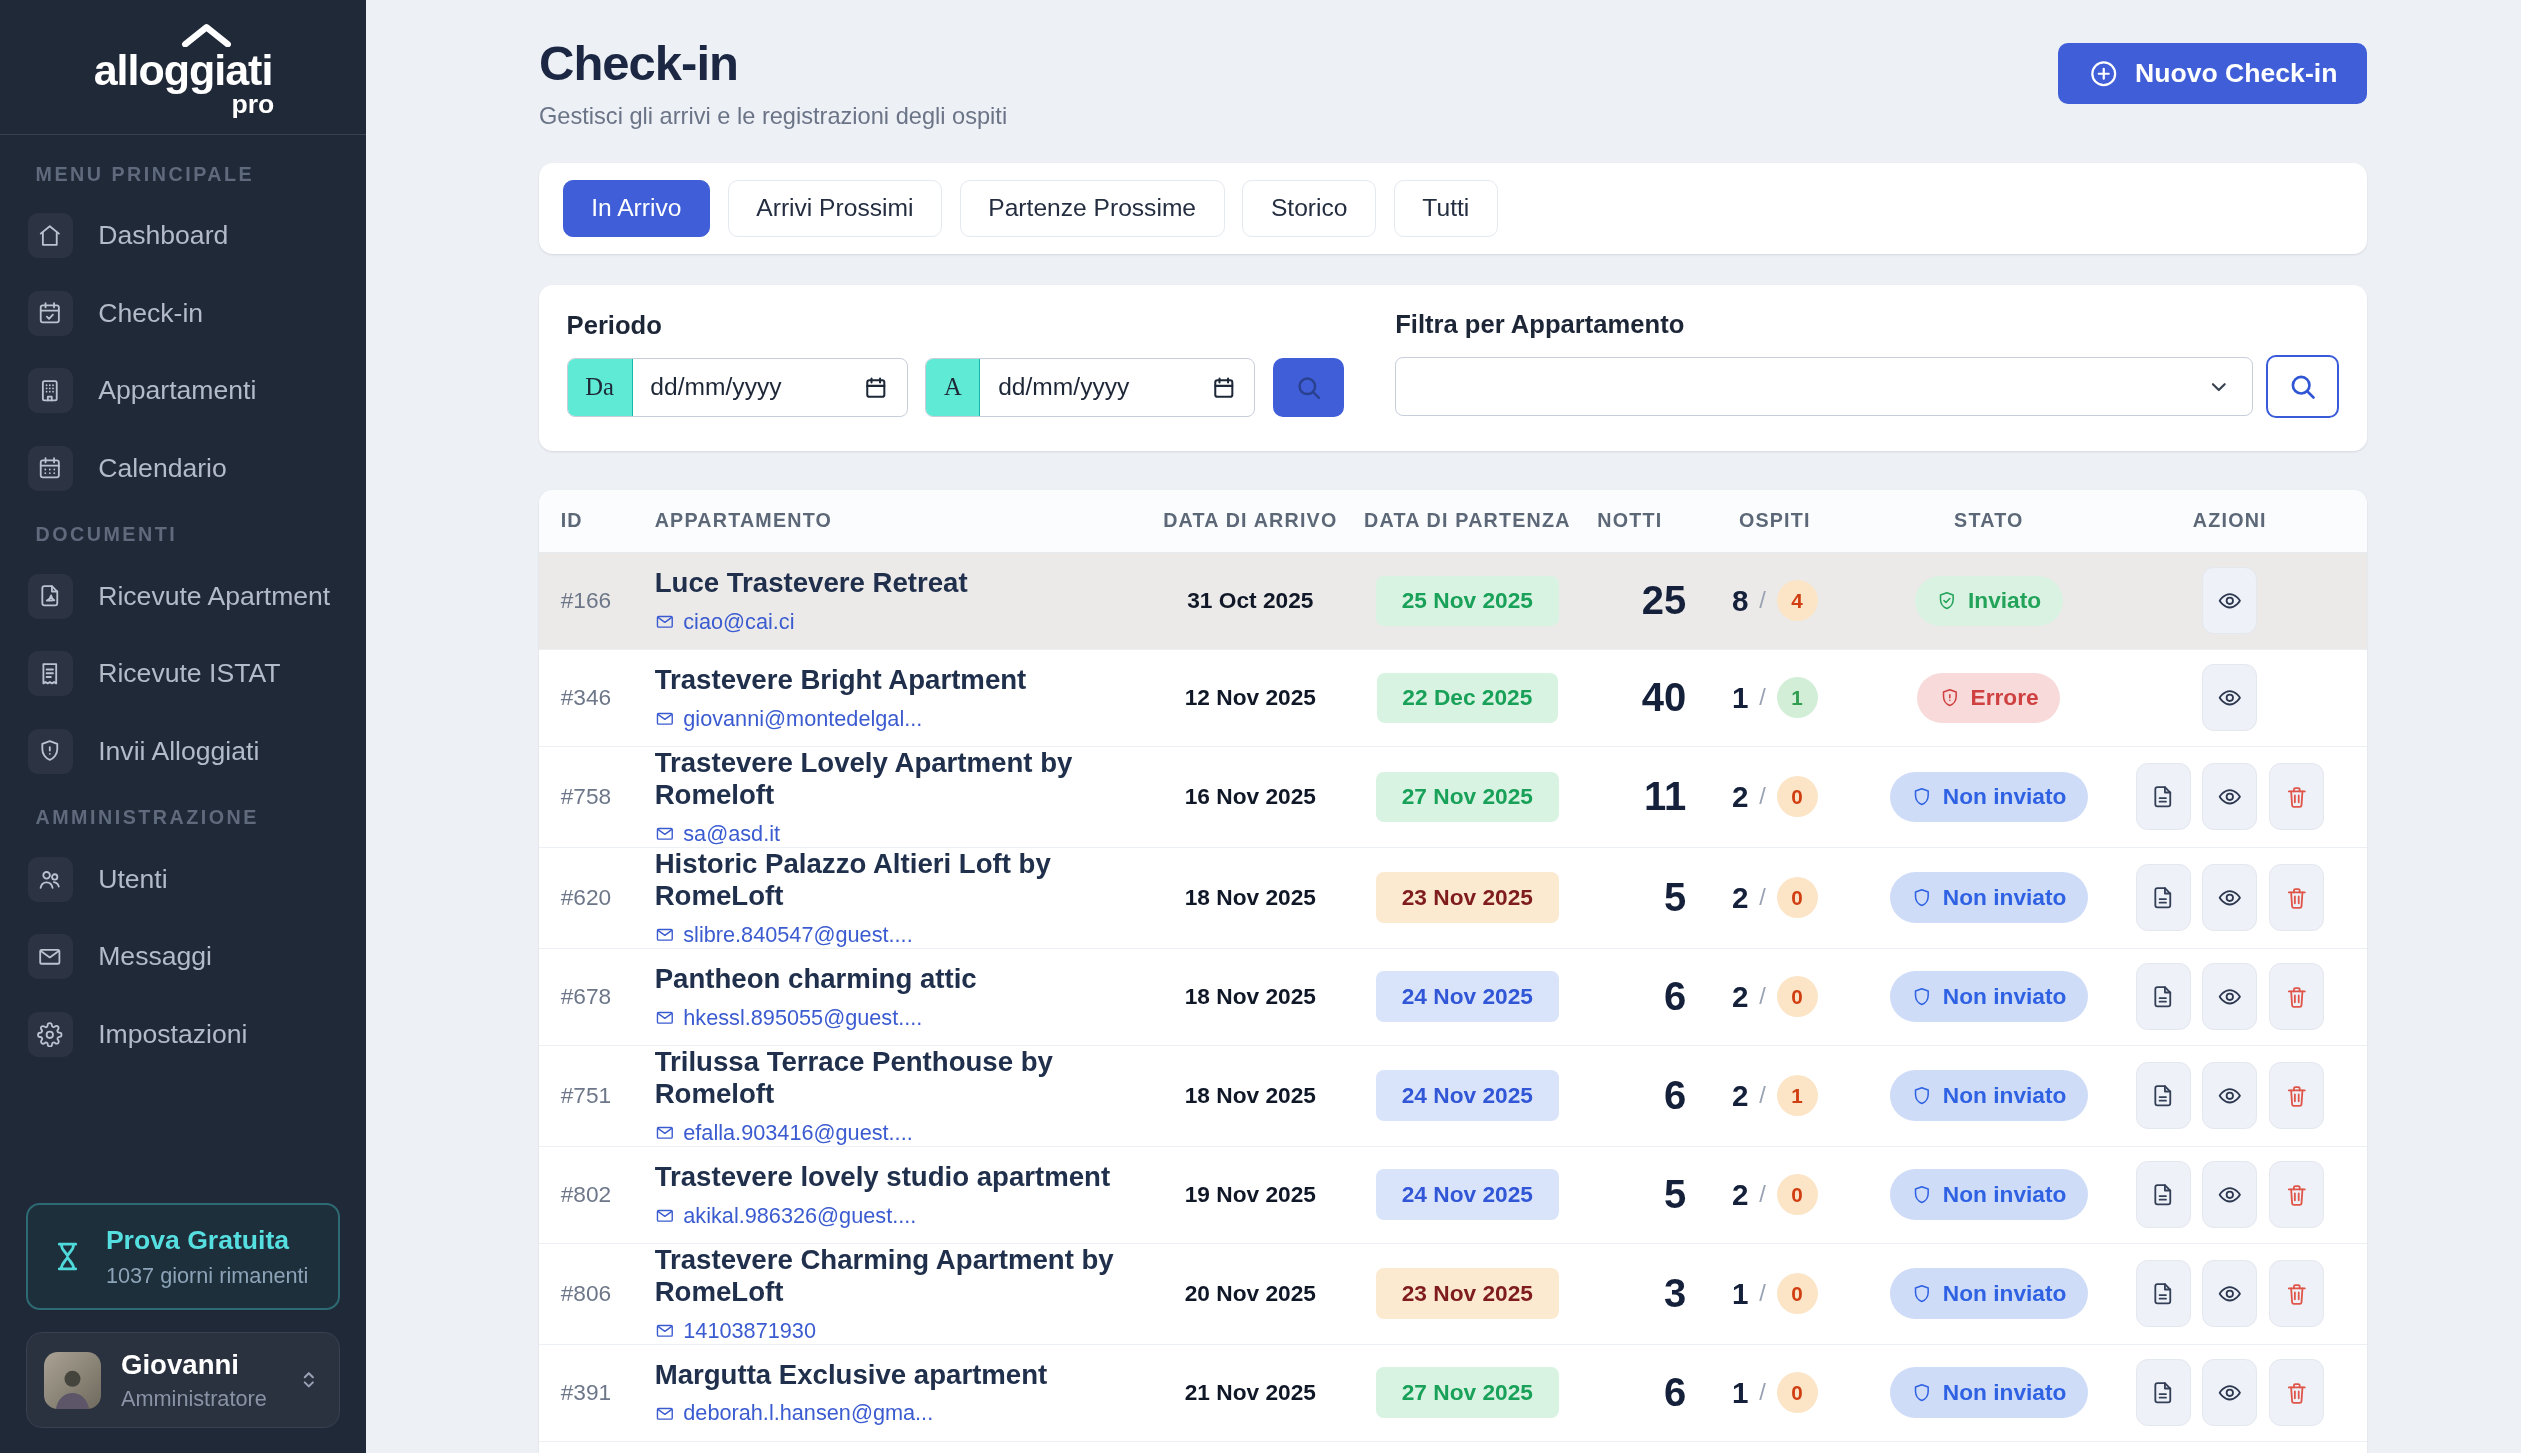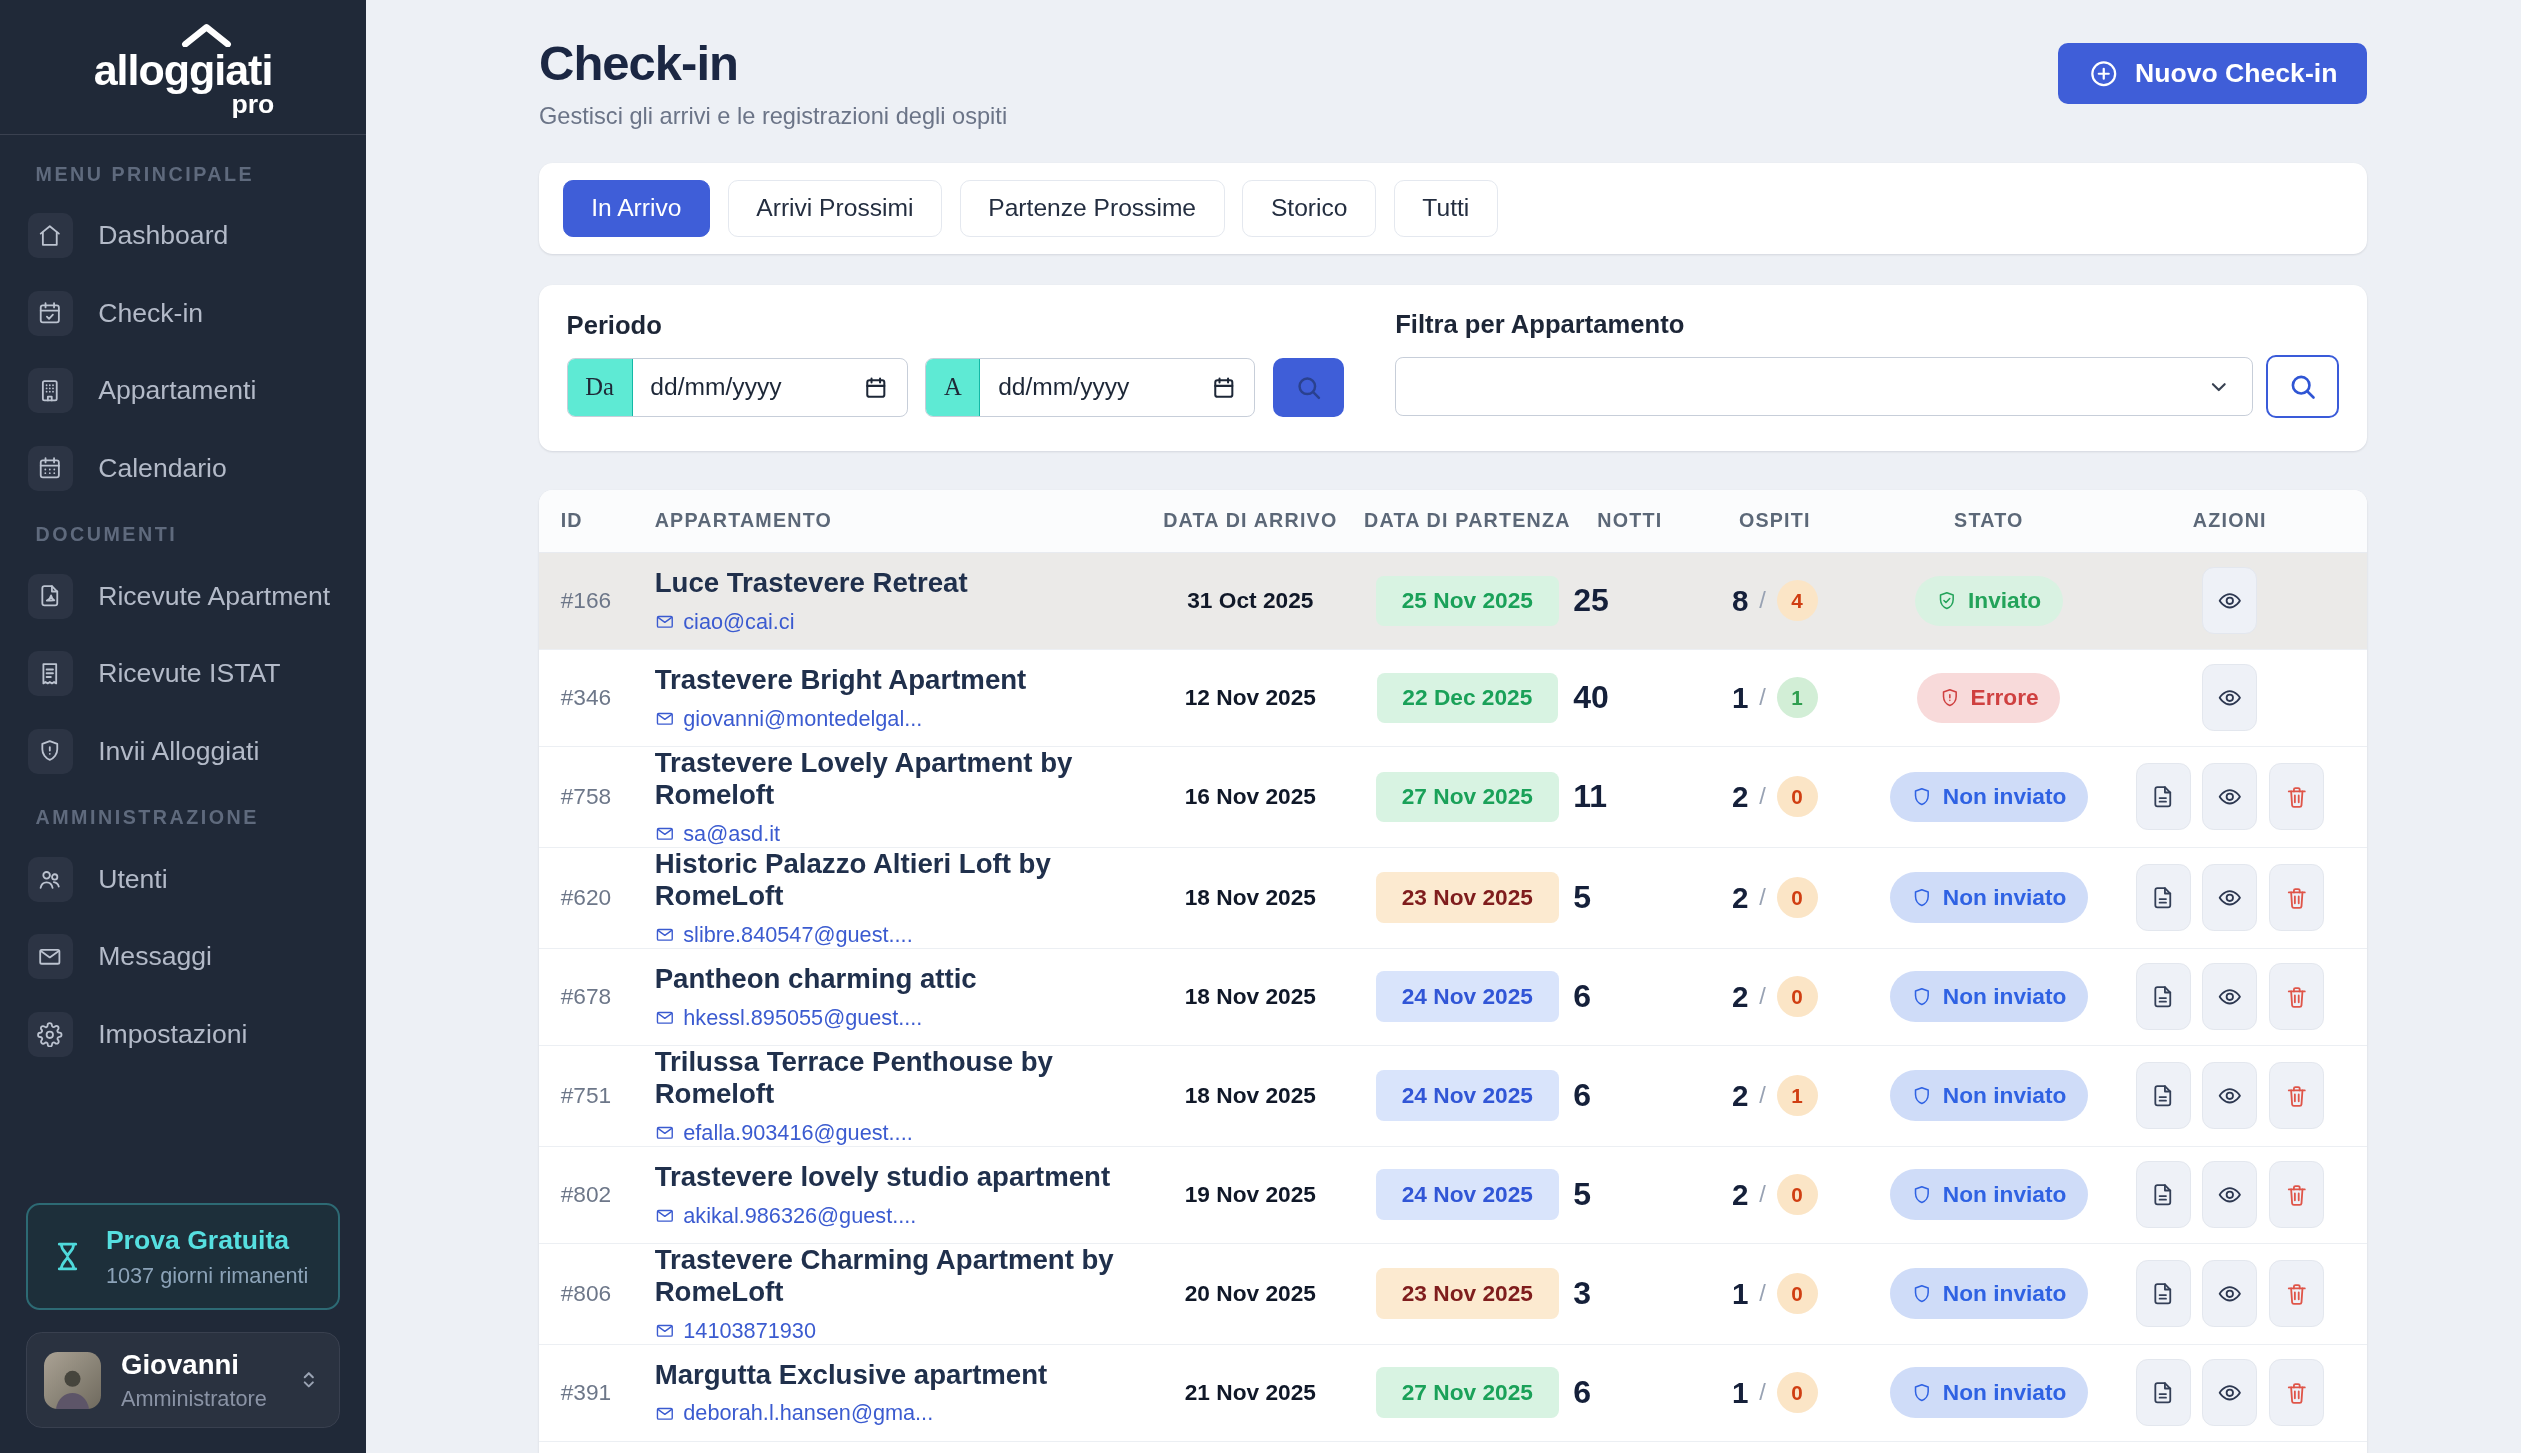--- a/index.html
+++ b/index.html
@@ -70,21 +70,21 @@
   .trow.highlight { background:#ebeae8; }
   .c-id { font-size:22.7px; color:#6d7789; }
   .apt-name { font-size:27.6px; font-weight:700; color:#20304c; cursor:pointer; }
   .apt-contact { margin-top:9.9px; display:flex; align-items:center; gap:8.9px; color:#3b5bd0; font-size:21.7px; cursor:pointer; }
   .c-arr { text-align:center; font-size:22.7px; font-weight:700; color:#101828; }
   .c-dep, .c-stato { text-align:center; }
   .pill-dep { display:inline-block; padding:11.8px 25.6px; border-radius:7.9px; font-size:22.7px; font-weight:700; }
   .dep-green { background:#d8f3e2; color:#1aa159; }
   .dep-orange { background:#fcead0; color:#7f1d1d; }
   .dep-blue { background:#d9e4fb; color:#3156d6; }
-  .c-notti { text-align:left; font-size:32px; font-weight:700; color:#15203a; }
+  .c-notti { text-align:right; font-size:40px; font-weight:700; color:#15203a; }
   .c-ospiti { display:flex; align-items:center; justify-content:center; gap:10.8px; }
   .g-num { font-size:29.6px; font-weight:700; color:#15203a; }
   .g-slash { font-size:23.6px; color:#98a2b3; }
   .g-badge { width:41px; height:41px; border-radius:50%; display:flex; align-items:center; justify-content:center; font-size:20.7px; font-weight:700; }
   .gb-orange { background:#fbe5c6; color:#d03e12; }
   .gb-green { background:#d2eed6; color:#2f9e4f; }
   .pill-status { display:inline-flex; align-items:center; gap:9.9px; padding:11.8px 21.7px; border-radius:984px; font-size:22.7px; font-weight:700; }
   .st-sent { background:#d9f2e2; color:#23a35a; }
   .st-error { background:#f8dada; color:#cf4040; }
   .st-notsent { background:#cfdcf8; color:#2f62e3; }

